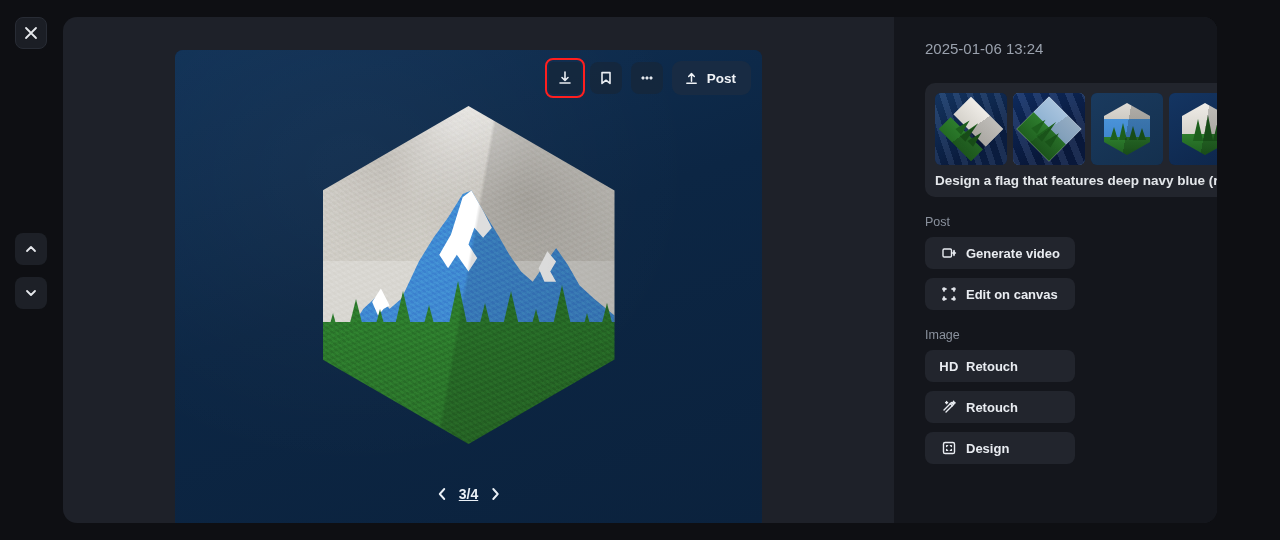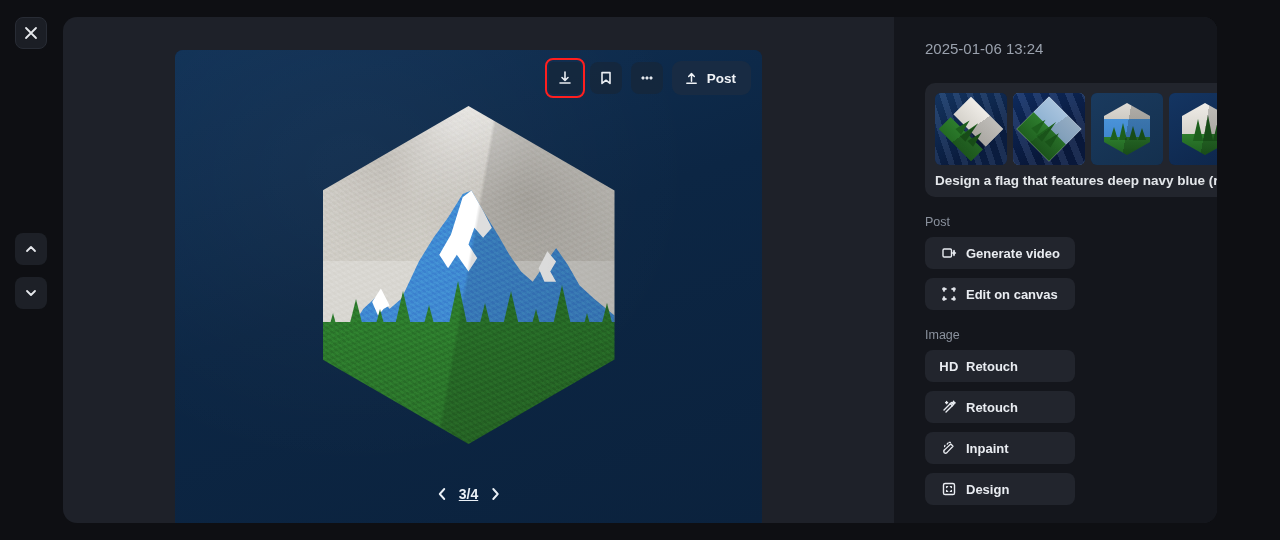--- a/index.html
+++ b/index.html
@@ -457,30 +457,20 @@
             <path d="M3 13 L10.5 5.5 L12.5 7.5 L5 15" transform="translate(0,-2)"></path>
             <path d="M9.2 4.6 L11.4 6.8"></path>
             <path d="M12.6 2.2 L13.1 3.3 L14.2 3.8 L13.1 4.3 L12.6 5.4 L12.1 4.3 L11 3.8 L12.1 3.3 Z"></path>
             <path d="M5.6 2.6 L5.9 3.3 L6.6 3.6 L5.9 3.9 L5.6 4.6 L5.3 3.9 L4.6 3.6 L5.3 3.3 Z"></path>
           </svg>
         </span>
         <span>Retouch</span>
       </div>
       <div class="abtn">
         <span class="ic">
-          <svg width="16" height="16" viewBox="0 0 16 16" fill="none" stroke-width="1.3" stroke-linecap="round" stroke-linejoin="round">
-            <path d="M3.2 12.8 C2.5 11.5 3 10 4.1 9.4 L9.8 4 L12 6.2 L6.6 11.9 C5.9 13 4.4 13.5 3.2 12.8 Z"></path>
-            <path d="M6.2 4.2 A3 3 0 0 1 9.4 2.4" stroke-dasharray="1.2 1.4"></path>
-            <path d="M3.6 6.6 A3 3 0 0 1 4.6 4.6" stroke-dasharray="1.2 1.4"></path>
-          </svg>
-        </span>
-        <span>Inpaint</span>
-      </div>
-      <div class="abtn">
-        <span class="ic">
           <svg width="16" height="16" viewBox="0 0 16 16" fill="none" stroke-width="1.4" stroke-linecap="round" stroke-linejoin="round">
             <rect x="2.5" y="2.5" width="11" height="11" rx="1.6"></rect>
             <path d="M5.6 5.6 H6.6 M5.6 5.6 V6.6 M10.4 5.6 H9.4 M10.4 5.6 V6.6 M5.6 10.4 H6.6 M5.6 10.4 V9.4 M10.4 10.4 H9.4 M10.4 10.4 V9.4"></path>
           </svg>
         </span>
         <span>Design</span>
       </div>
 
     </div>
 

